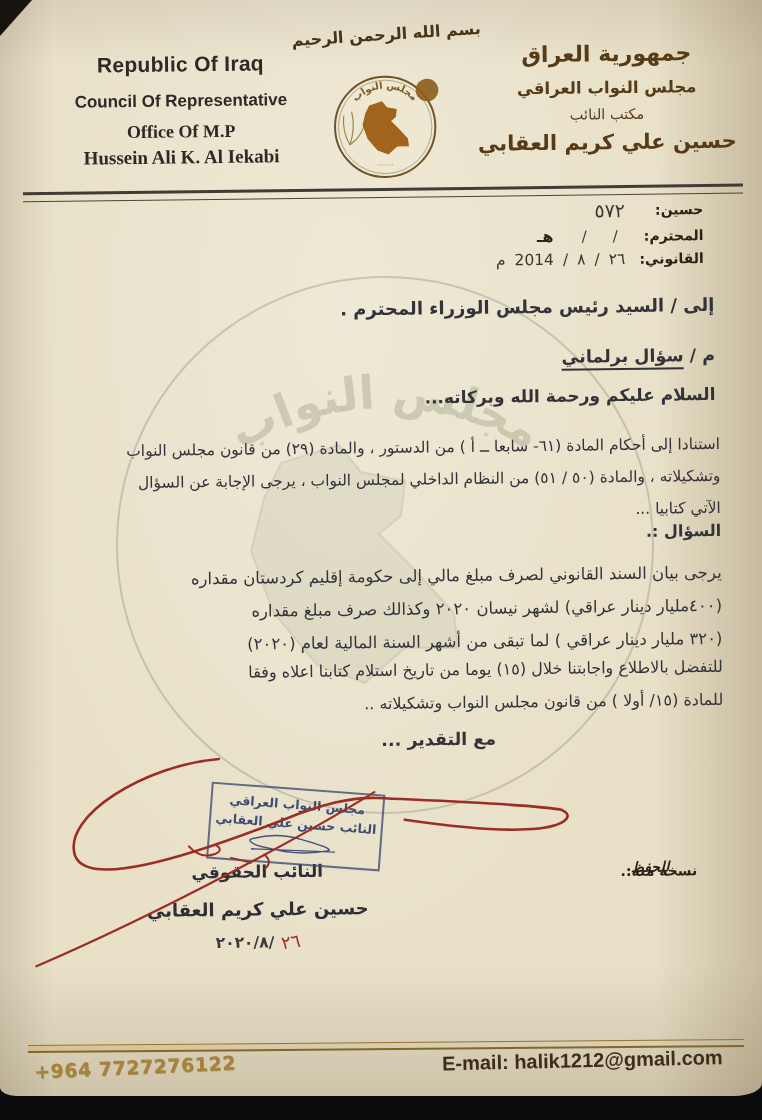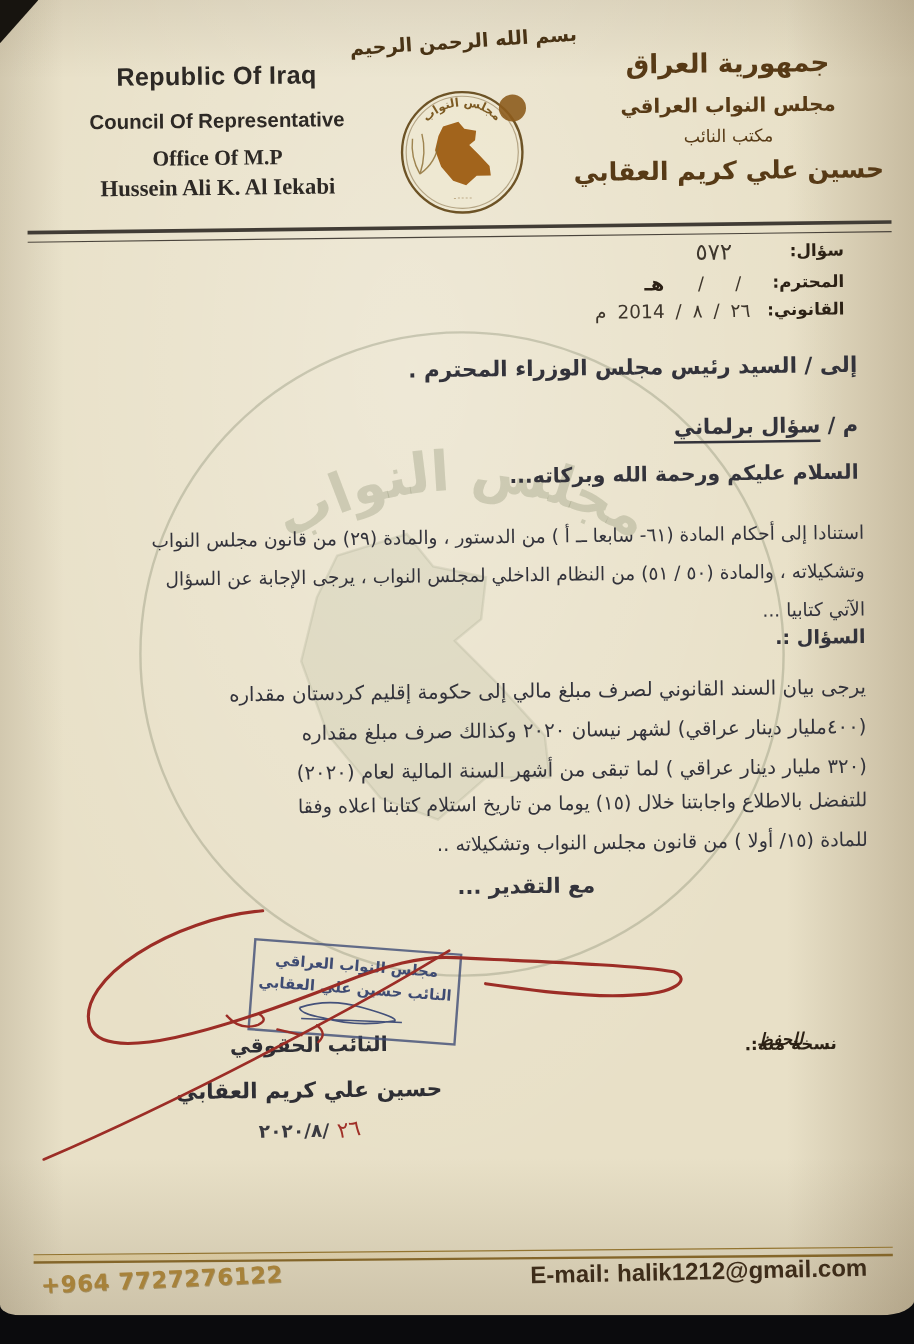--- a/index.html
+++ b/index.html
@@ -30,21 +30,21 @@
   .ar1{font-size:22px;font-weight:bold;margin-bottom:12px;}
   .ar2{font-size:16.5px;font-weight:bold;margin-bottom:9px;}
   .ar3{font-size:14.5px;margin-bottom:8px;}
   .ar4{font-size:21px;font-weight:bold;}
   .rule{left:26px;top:188px;width:720px;height:6px;border-top:3px solid #413c35;
         border-bottom:1.5px solid #4a443c;}
   
   .ref{right:56px;top:202px;direction:rtl;color:#2c2115;}
   .ref-row{display:flex;align-items:center;margin-bottom:5px;font-weight:bold;font-size:14px;}
   .hand{font-weight:normal;color:#3e362c;}
-  .num-val{font-size:19px;letter-spacing:6px;direction:ltr;unicode-bidi:bidi-override;margin-right:48px;text-align:center;}
+  .num-val{font-size:19px;letter-spacing:6px;direction:ltr;unicode-bidi:bidi-override;margin-right:30px;text-align:center;}
   .slash{font-size:15px;margin-right:26px;}
   .hijri{font-size:16px;font-weight:bold;margin-right:28px;}
   .match-vals{display:flex;align-items:center;gap:9px;margin-right:14px;font-size:15.5px;}
   
   .body-text{color:#33333b;}
   .to-line{right:46px;top:298px;font-size:18px;font-weight:bold;}
   .subject{right:46px;top:349px;font-size:17.5px;font-weight:bold;}
   .subject .u{text-decoration:underline;text-underline-offset:6px;text-decoration-thickness:1.5px;}
   .greeting{right:46px;top:388px;font-size:17px;font-weight:bold;}
   .intro{right:42px;top:432px;width:622px;font-size:15.5px;line-height:2.08;}
@@ -121,21 +121,21 @@
         <div class="ar1">جمهورية العراق</div>
         <div class="ar2">مجلس النواب العراقي</div>
         <div class="ar3">مكتب النائب</div>
         <div class="ar4">حسين علي كريم العقابي</div>
       </div>
 
       <div class="abs rule layer"></div>
 
       <div class="abs ref layer">
         <div class="ref-row">
-          <span>سؤال:</span>
+          <span>حسين:</span>
           <span class="hand num-val">٥٧٢</span>
         </div>
         <div class="ref-row">
           <span>المحترم:</span>
           <span class="hand slash">/</span>
           <span class="hand slash">/</span>
           <span class="hijri">هـ</span>
         </div>
         <div class="ref-row">
           <span>القانوني:</span>

